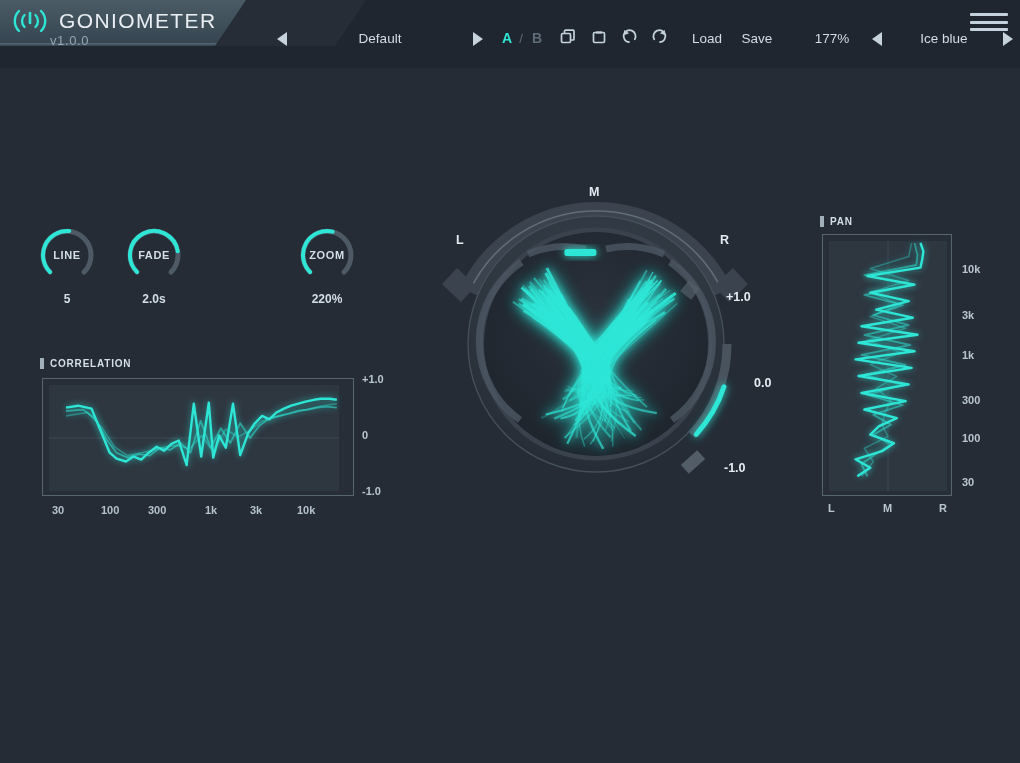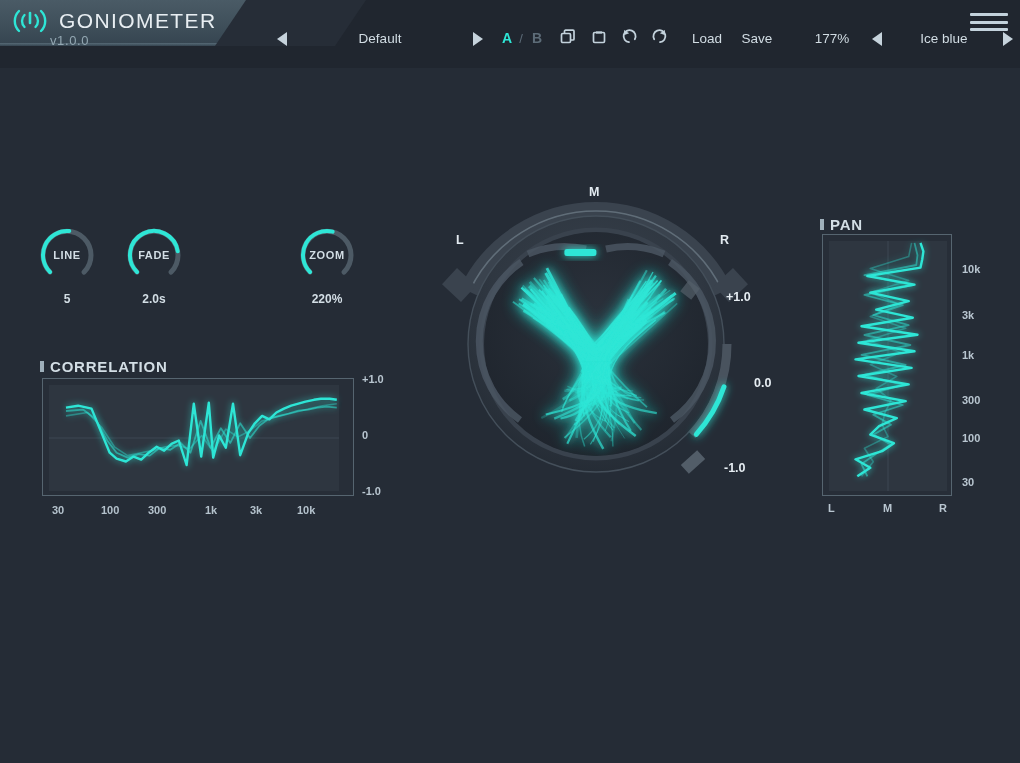--- a/index.html
+++ b/index.html
@@ -118,21 +118,21 @@
   }
   .knob-value {
     position: absolute; width: 90px; text-align: center;
     top: 68px; left: -14px;
     font-size: 12px; font-weight: bold; color: #d3dee5;
   }
 
   
   .panel-title {
     position: absolute;
-    font-size: 15px; font-weight: bold; letter-spacing: 0.8px;
+    font-size: 10px; font-weight: bold; letter-spacing: 0.8px;
     color: #d3dee5;
     display: flex; align-items: center; gap: 6px;
   }
   .panel-title .bullet {
     display: inline-block; width: 4px; height: 11px; background: #9fb0bb;
   }
 
   .graph-frame {
     position: absolute;
     border: 1px solid #566570;

